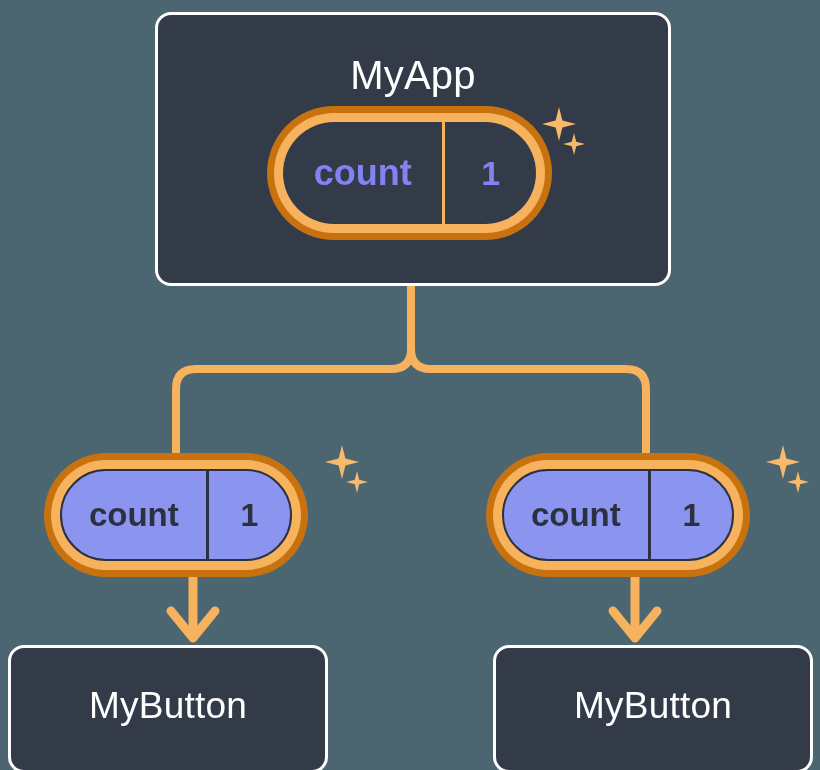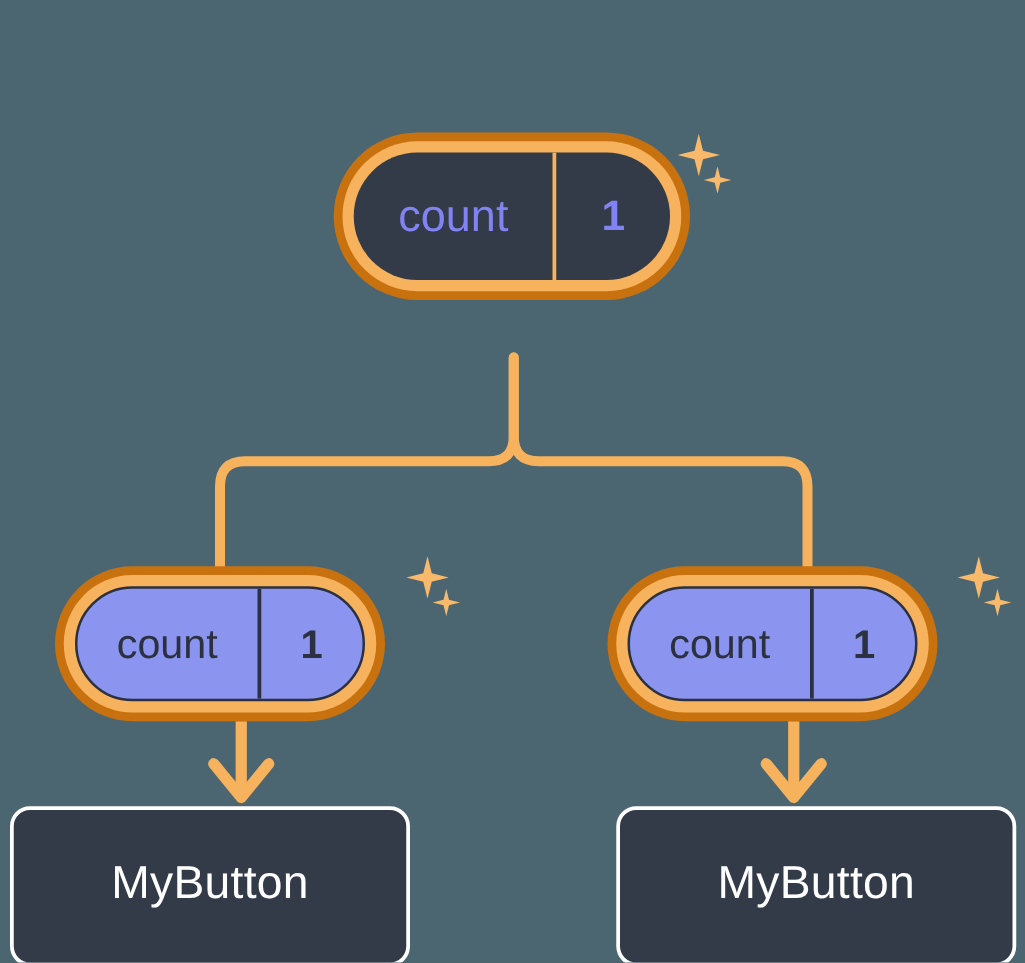--- a/index.html
+++ b/index.html
@@ -92,20 +92,21 @@
     border-radius: 999px;
     display: flex;
     align-items: stretch;
     overflow: hidden;
   }
   .pill-name, .pill-value {
     display: flex;
     align-items: center;
     justify-content: center;
     box-sizing: border-box;
+    font-weight: bold;
   }
 
   
   #app-signal {
     left: 267px;
     top: 106px;
     width: 285px;
     height: 134px;
   }
   #app-signal .pill-face {
@@ -161,20 +162,23 @@
     <path d="M 411 286 L 411 349 Q 411 369 391 369 L 196 369 Q 176 369 176 389 L 176 453" fill="none" stroke="#f6b25c" stroke-width="8" stroke-linecap="round" stroke-linejoin="round"></path>
     <path d="M 411 286 L 411 349 Q 411 369 431 369 L 626 369 Q 646 369 646 389 L 646 453" fill="none" stroke="#f6b25c" stroke-width="8" stroke-linecap="round" stroke-linejoin="round"></path>
 
     <path d="M 193 577 L 193 636" fill="none" stroke="#f6b25c" stroke-width="9" stroke-linecap="butt"></path>
     <path d="M 171 611 L 193 638 L 215 611" fill="none" stroke="#f6b25c" stroke-width="9" stroke-linecap="round" stroke-linejoin="round"></path>
 
     <path d="M 635 577 L 635 636" fill="none" stroke="#f6b25c" stroke-width="9" stroke-linecap="butt"></path>
     <path d="M 613 611 L 635 638 L 657 611" fill="none" stroke="#f6b25c" stroke-width="9" stroke-linecap="round" stroke-linejoin="round"></path>
   </svg>
 
+  <div id="app-box" class="component-box">
+    <div id="app-title" class="component-label">MyApp</div>
+  </div>
 
   <div id="app-signal" class="signal-pill">
     <div class="pill-inner">
       <div class="pill-face">
         <div class="pill-name">count</div>
         <div class="pill-value">1</div>
       </div>
     </div>
   </div>
 

